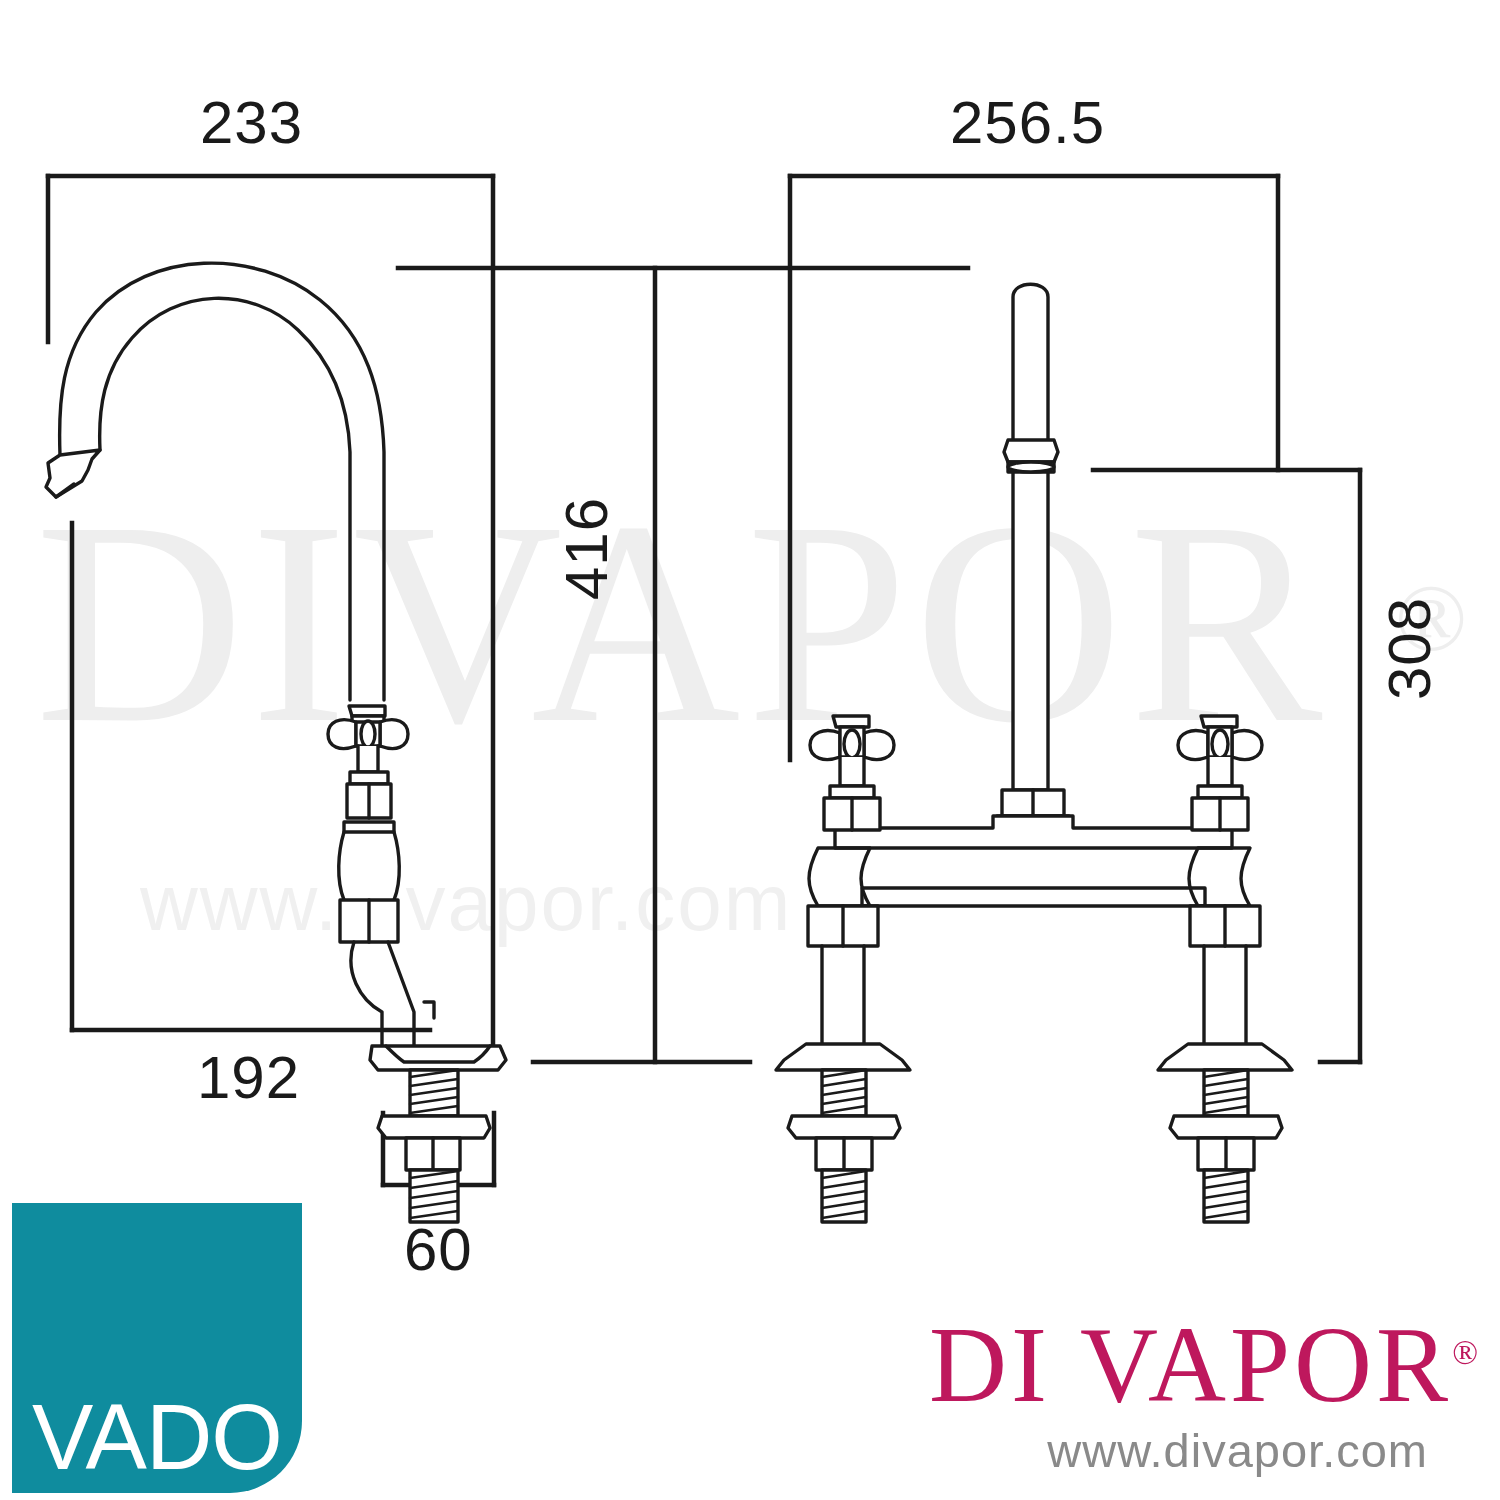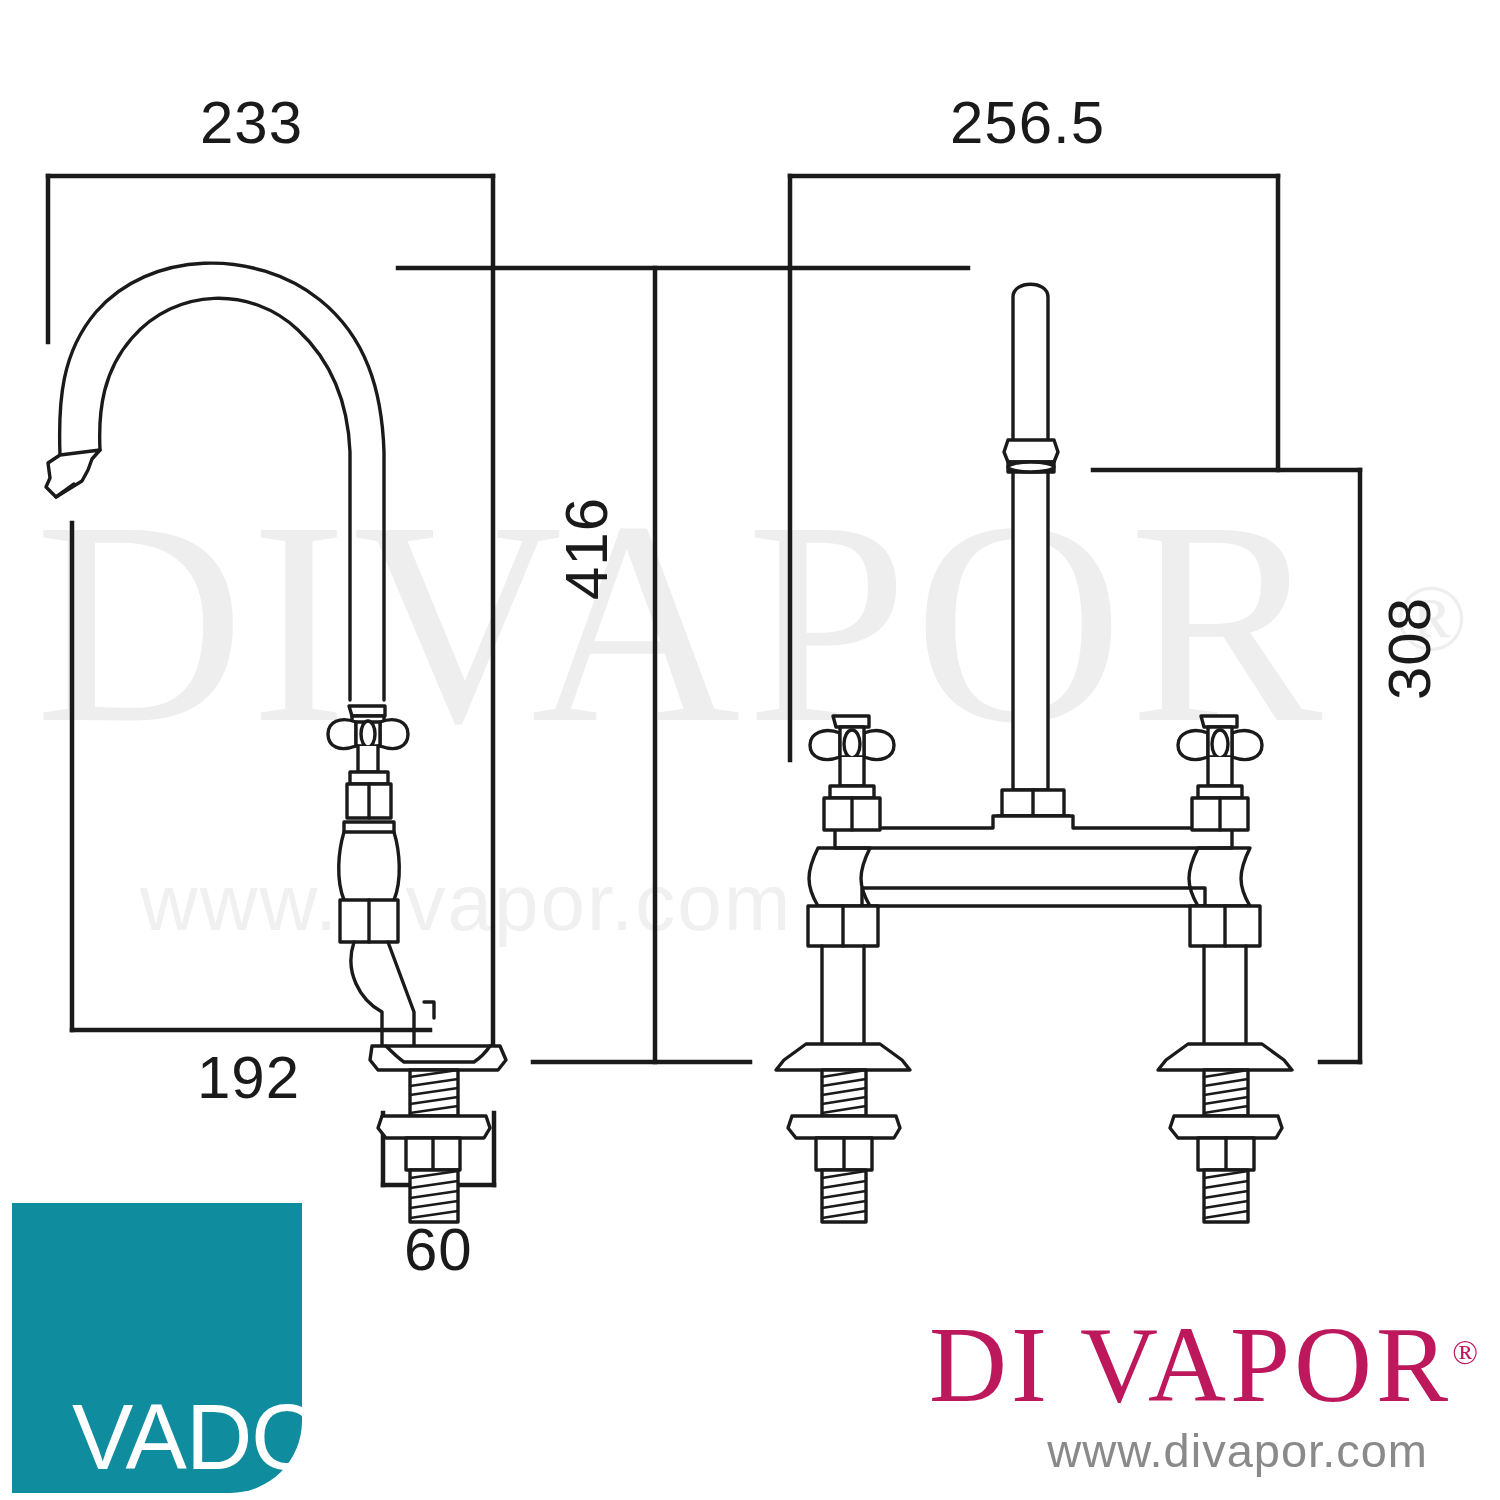--- a/index.html
+++ b/index.html
@@ -68,21 +68,20 @@
     left: 20px;
     bottom: 10px;
     width: 250px;
     text-align: left;
     font-family: "Liberation Sans", sans-serif;
     font-size: 92px;
     font-weight: 400;
     color: #ffffff;
     letter-spacing: -1px;
     line-height: 1;
-    margin-left: 40px;
   }
   
   #divapor-logo {
     position: absolute;
     right: 22px;
     bottom: 22px;
     text-align: right;
   }
   #divapor-word {
     font-family: "Liberation Serif", serif;

